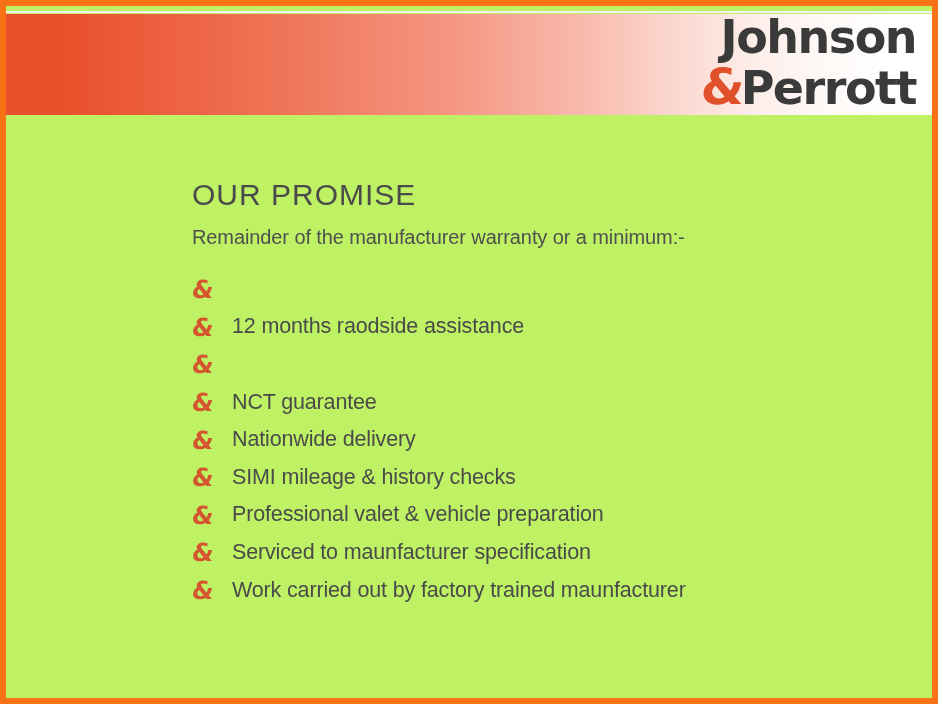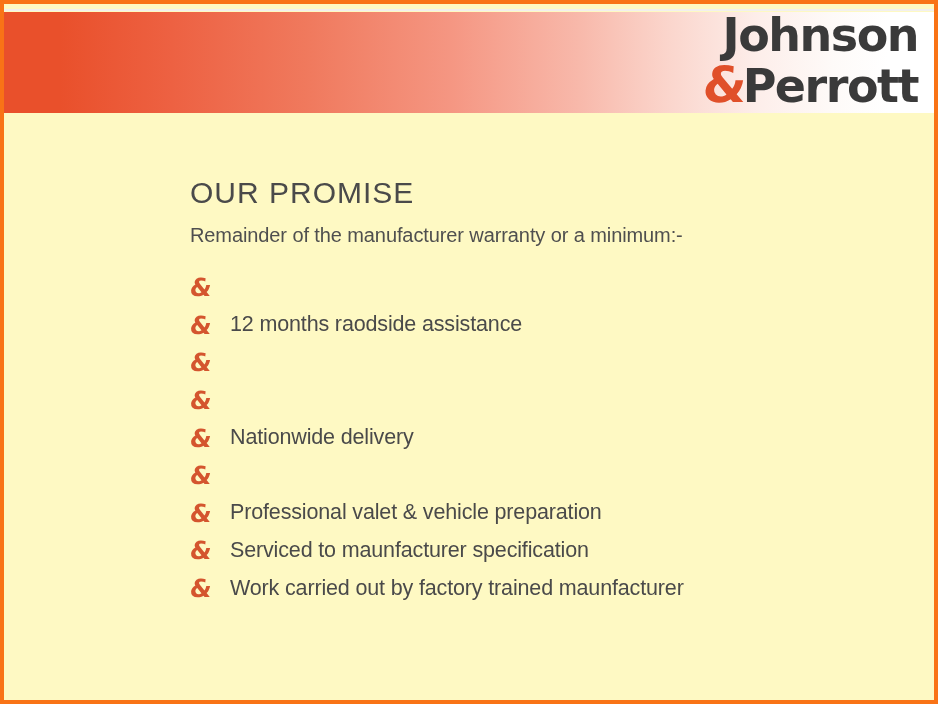--- a/index.html
+++ b/index.html
@@ -12,22 +12,22 @@
     background: #ffffff;
     font-family: "Liberation Sans", sans-serif;
     overflow: hidden;
   }
 
   .page {
     position: relative;
     box-sizing: border-box;
     width: 938px;
     height: 704px;
-    background: #fef9c3;
-    border: 4px solid #f97316;
+    background: #bef264;
+    border: 6px solid #f97316;
     overflow: hidden;
   }
 
   
   .header {
     position: relative;
     height: 112px;
     width: 100%;
   }
 
@@ -195,27 +195,29 @@
       </li>
       <li class="promise-item">
         <span class="bullet-amp">&amp;</span>
         <span class="promise-text">12 months raodside assistance</span>
       </li>
       <li class="promise-item">
         <span class="bullet-amp">&amp;</span>
       </li>
       <li class="promise-item">
         <span class="bullet-amp">&amp;</span>
+        <span class="promise-text">NCT guarantee</span>
       </li>
       <li class="promise-item">
         <span class="bullet-amp">&amp;</span>
         <span class="promise-text">Nationwide delivery</span>
       </li>
       <li class="promise-item">
         <span class="bullet-amp">&amp;</span>
+        <span class="promise-text">SIMI mileage &amp; history checks</span>
       </li>
       <li class="promise-item">
         <span class="bullet-amp">&amp;</span>
         <span class="promise-text">Professional valet &amp; vehicle preparation</span>
       </li>
       <li class="promise-item">
         <span class="bullet-amp">&amp;</span>
         <span class="promise-text">Serviced to maunfacturer specification</span>
       </li>
       <li class="promise-item">

